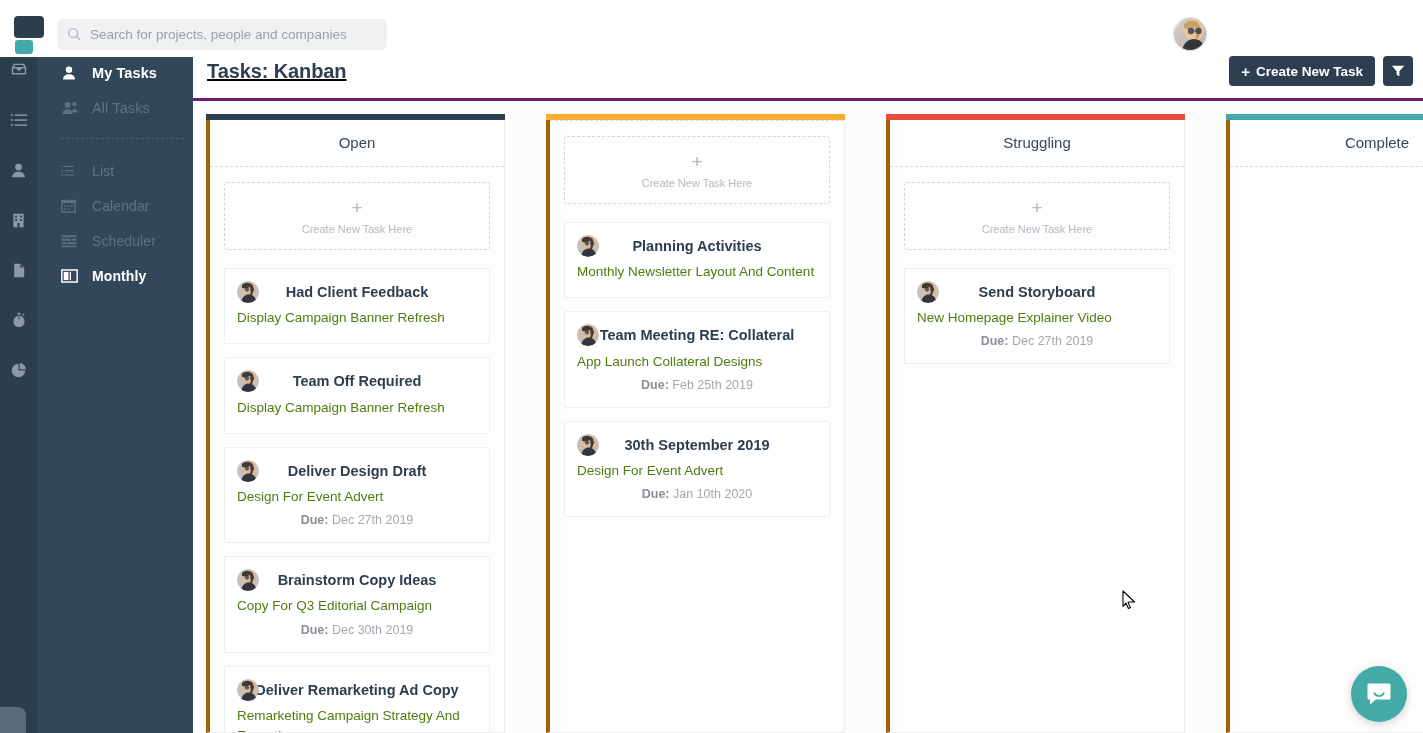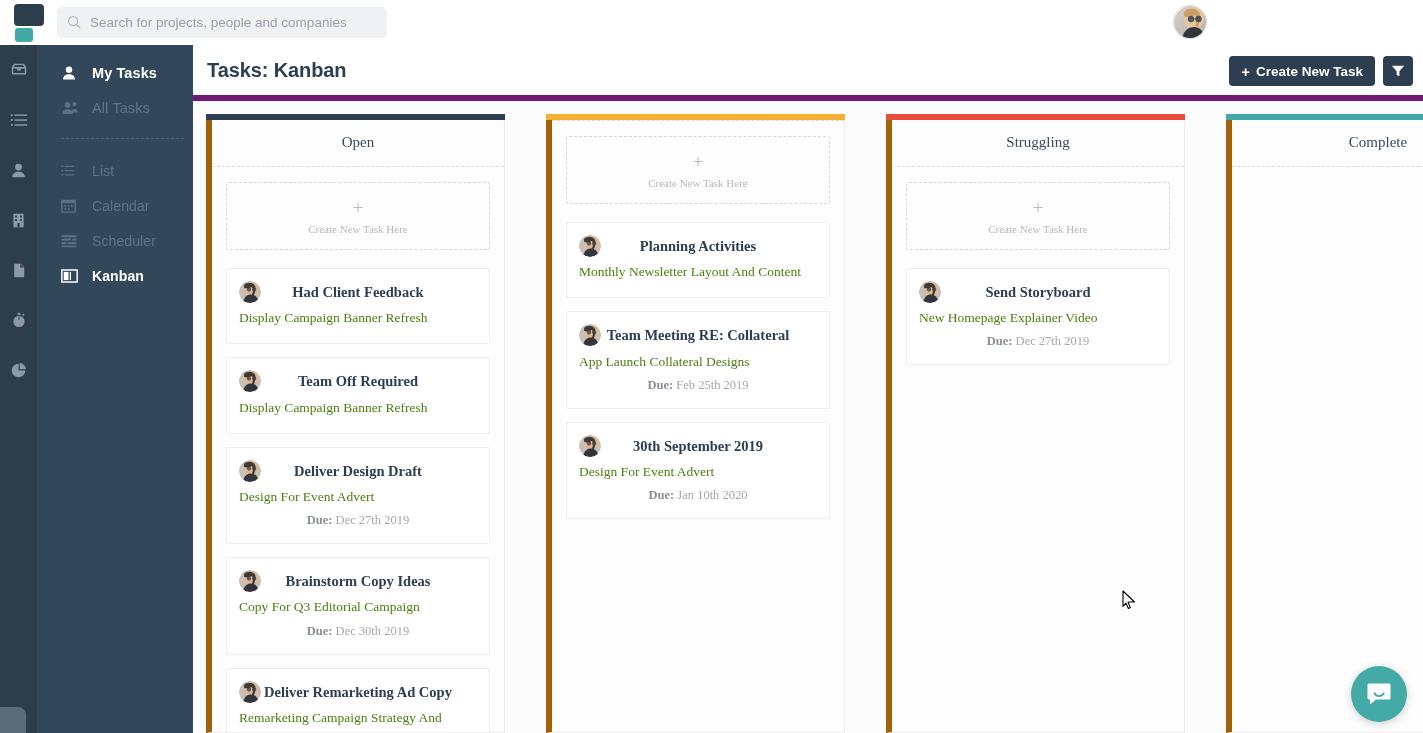--- a/index.html
+++ b/index.html
@@ -6,21 +6,21 @@
   html, body {
     width: 1423px; height: 733px;
     overflow: hidden;
     font-family: "Liberation Sans", sans-serif;
     background: #ffffff;
   }
   #app { position: relative; width: 1423px; height: 733px; }
 
   
   .topbar {
-    position: absolute; top: 0; left: 0; width: 1215px; height: 45px;
+    position: absolute; top: 12px; left: 0; width: 1215px; height: 45px;
     background: #ffffff; display: flex; align-items: center;
     z-index: 30;
   }
   .logo-wrap {
     width: 57px; height: 45px; display: flex; flex-direction: column;
     align-items: flex-start; justify-content: center; padding-left: 14px;
   }
   .logo-top { width: 30px; height: 22px; background: #2c3e4c; border-radius: 4px; }
   .logo-bot { width: 18px; height: 14px; background: #41aaa8; border-radius: 3px; margin-top: 2px; margin-left: 1px; }
 
@@ -84,22 +84,22 @@
   .side-item.sub .side-label { font-size: 14px; font-weight: normal; }
   .side-item.sub.active .side-label { font-weight: bold; color: #ffffff; }
 
   
   .main {
     position: absolute; left: 193px; top: 45px;
     width: 1230px; height: 688px; background: #fcfcfd;
   }
   .page-header {
     position: relative; height: 56px; background: #ffffff;
-    border-bottom: 6px solid #701a75;
-    display: flex; align-items: center;
+    border-bottom: 3px solid #701a75;
+    display: flex; align-items: center; text-decoration: underline;
   }
   .page-title {
     font-size: 20px; font-weight: bold; color: #2c3e50;
     margin-left: 14px; letter-spacing: -.1px;
   }
   .header-actions {
     position: absolute; right: 10px; top: 11px;
     display: flex; align-items: center; gap: 8px;
   }
   .btn-create {
@@ -122,26 +122,25 @@
   .board {
     position: relative; height: 632px;
     padding: 13px 0 0 13px;
     display: flex; gap: 41px;
     overflow: hidden;
   }
   .column { width: 299px; flex: 0 0 299px; display: flex; flex-direction: column; }
   .col-bar { height: 6px; width: 100%; }
   .col-body {
     flex: 1; background: #fdfdfd;
-    border-left: 6px solid #a16207;
+    border-left: 4px solid #a16207;
     border-right: 1px solid #eceef0;
     border-bottom: 1px solid #eceef0;
     padding: 0 14px;
     overflow: hidden;
-    font-family: Liberation Serif, serif;
   }
   .col-title {
     text-align: center; font-size: 15px; color: #3a4a5a;
     padding: 14px 0 15px;
   }
   .col-divider { border-top: 1px dashed #d8dbe0; margin: 0 -14px 15px; }
 
   .create-here {
     border: 1px dashed #d3d7dc; border-radius: 3px;
     height: 68px; display: flex; flex-direction: column;
@@ -352,21 +351,21 @@
       <span class="side-label">Scheduler</span>
     </div>
     <div class="side-item sub active">
       <span class="side-ico">
         <svg width="17" height="14" viewBox="0 0 20 16">
           <path d="M1 1h18v14H1z" fill="none" stroke="#ffffff" stroke-width="1.7"></path>
           <rect x="3.2" y="3.2" width="5.6" height="9.6" fill="#ffffff"></rect>
           <rect x="10.3" y="3.2" width="1.5" height="9.6" fill="#ffffff"></rect>
         </svg>
       </span>
-      <span class="side-label">Kanban</span>
+      <span class="side-label">Monthly</span>
     </div>
   </div>
 
   <div class="main">
     <div class="page-header">
       <div class="page-title">Tasks: Kanban</div>
       <div class="header-actions">
         <button class="btn-create">
           <span class="plus">+</span>
           <span>Create New Task</span>

